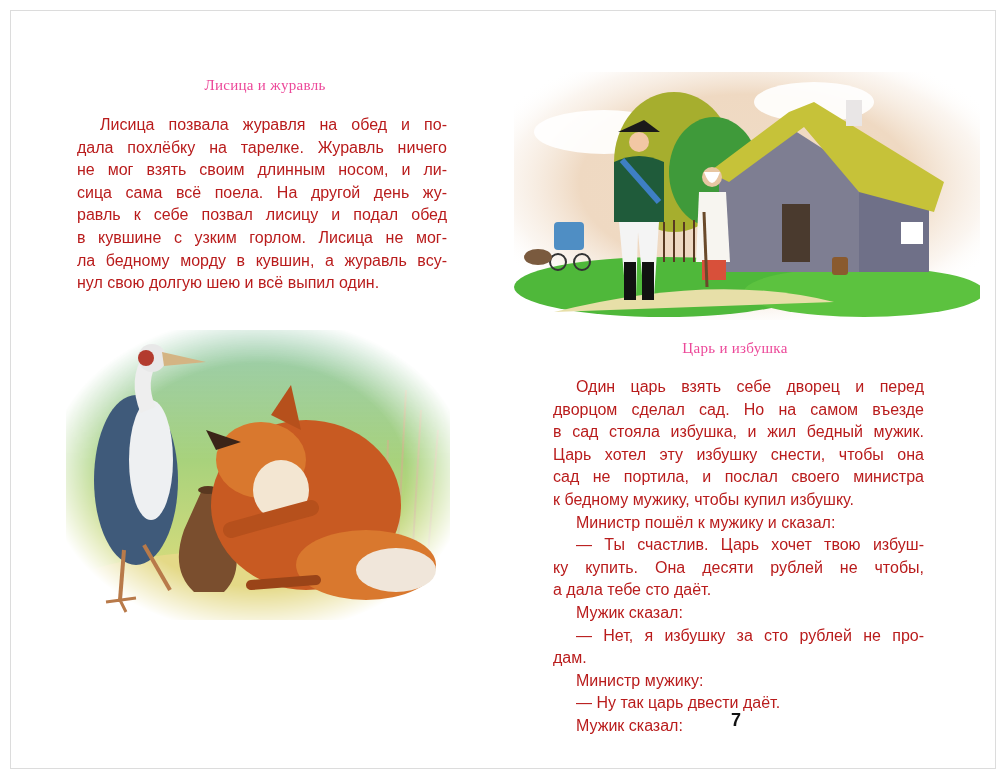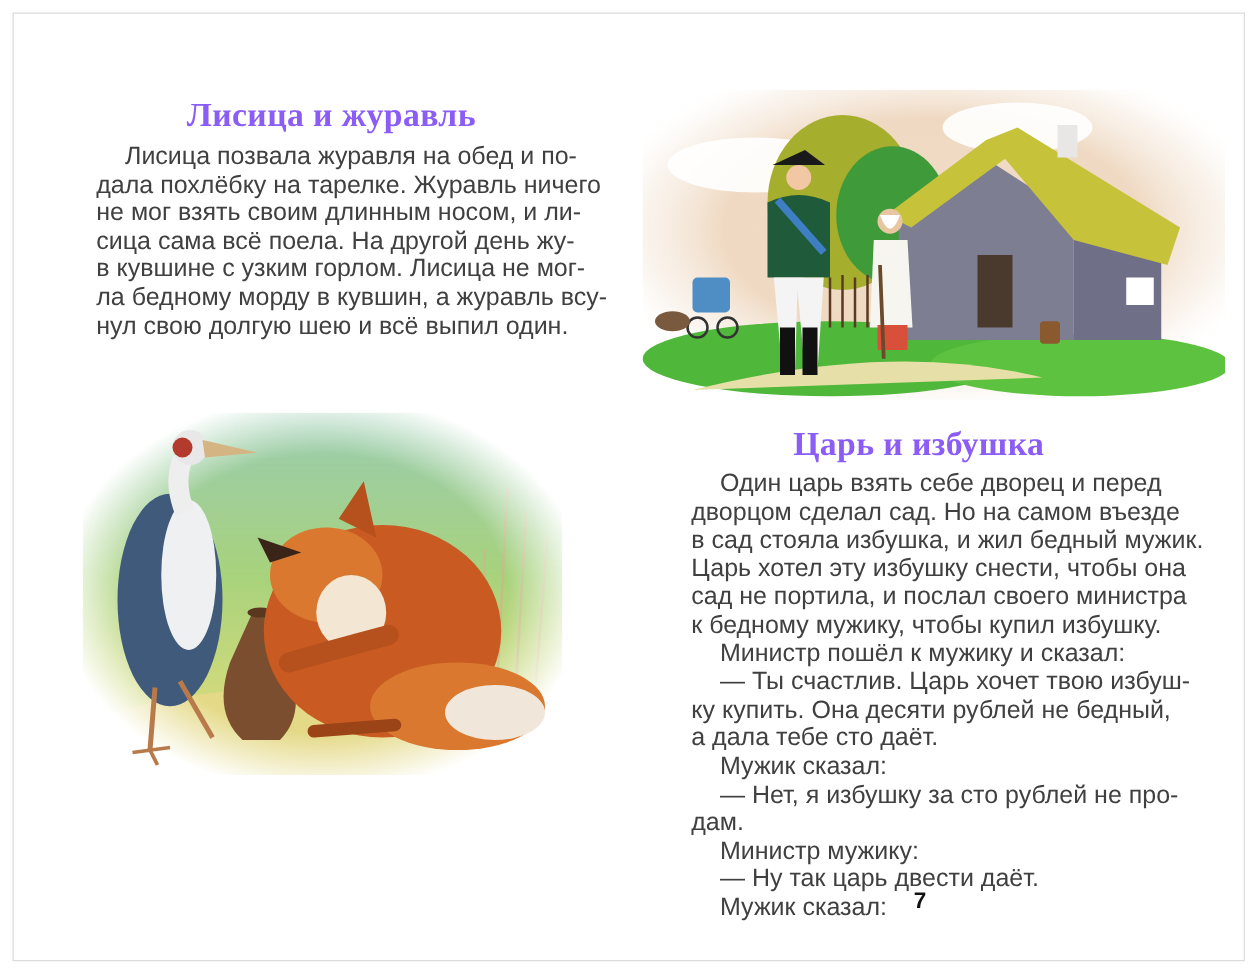--- a/index.html
+++ b/index.html
@@ -6,25 +6,25 @@
   body {
     width: 1007px; height: 781px; background: #ffffff; position: relative; overflow: hidden;
     font-family: "Liberation Sans", "DejaVu Sans", sans-serif;
   }
   .page {
     position: absolute; left: 10px; top: 10px; width: 986px; height: 759px;
     border: 1px solid #dcdcdc; background: #fff; box-sizing: border-box;
   }
   .title {
     position: absolute; font-family: "Liberation Serif", "DejaVu Serif", serif;
-    font-weight: bold; color: #8b5cf6; font-size: 27px; text-align: center; white-space: nowrap;
+    font-weight: normal; color: #ec4899; font-size: 15px; text-align: center; white-space: nowrap;
     letter-spacing: 0.3px;
   }
   .text {
-    position: absolute; font-size: 20px; line-height: 22.6px; color: #404040;
+    position: absolute; font-size: 16px; line-height: 22.6px; color: #b91c1c;
     text-align: justify; text-align-last: justify;
   }
   .line { display: block; height: 22.6px; white-space: nowrap; text-align: justify; text-align-last: justify; }
   .line.last { text-align-last: left; }
   .line.indent { padding-left: 23px; }
   .pagenum {
     position: absolute; font-weight: bold; font-size: 18px; color: #111;
   }
   .illus { position: absolute; }
 </style>
@@ -33,20 +33,21 @@
 
 <div class="page"></div>
 
 <div class="title" style="left:120px; top:77px; width:290px;">Лисица и журавль</div>
 
 <div class="text" id="left-text" style="left:77px; top:114px; width:370px;">
     <span class="line indent">Лисица позвала журавля на обед и по-</span>
     <span class="line">дала похлёбку на тарелке. Журавль ничего</span>
     <span class="line">не мог взять своим длинным носом, и ли-</span>
     <span class="line">сица сама всё поела. На другой день жу-</span>
+    <span class="line">равль к себе позвал лисицу и подал обед</span>
     <span class="line">в кувшине с узким горлом. Лисица не мог-</span>
     <span class="line">ла бедному морду в кувшин, а журавль всу-</span>
     <span class="line last">нул свою долгую шею и всё выпил один.</span>
   </div>
 
 <div class="illus" style="left:66px; top:330px; width:384px; height:290px;">
   <svg width="384" height="290" viewBox="0 0 384 290">
     <defs>
       <radialGradient id="bgL" cx="50%" cy="50%" r="58%">
         <stop offset="0%" stop-color="#c8d86a"></stop>
@@ -171,21 +172,21 @@
 
 <div class="text" id="right-text" style="left:553px; top:376px; width:371px;">
     <span class="line indent">Один царь взять себе дворец и перед</span>
     <span class="line">дворцом сделал сад. Но на самом въезде</span>
     <span class="line">в сад стояла избушка, и жил бедный мужик.</span>
     <span class="line">Царь хотел эту избушку снести, чтобы она</span>
     <span class="line">сад не портила, и послал своего министра</span>
     <span class="line last">к бедному мужику, чтобы купил избушку.</span>
     <span class="line indent last">Министр пошёл к мужику и сказал:</span>
     <span class="line indent">— Ты счастлив. Царь хочет твою избуш-</span>
-    <span class="line">ку купить. Она десяти рублей не бедный,</span>
+    <span class="line">ку купить. Она десяти рублей не чтобы,</span>
     <span class="line last">а дала тебе сто даёт.</span>
     <span class="line indent last">Мужик сказал:</span>
     <span class="line indent">— Нет, я избушку за сто рублей не про-</span>
     <span class="line last">дам.</span>
     <span class="line indent last">Министр мужику:</span>
     <span class="line indent last">— Ну так царь двести даёт.</span>
     <span class="line indent last">Мужик сказал:</span>
   </div>
 
 <div class="pagenum" style="left:731px; top:710px;">7</div>

